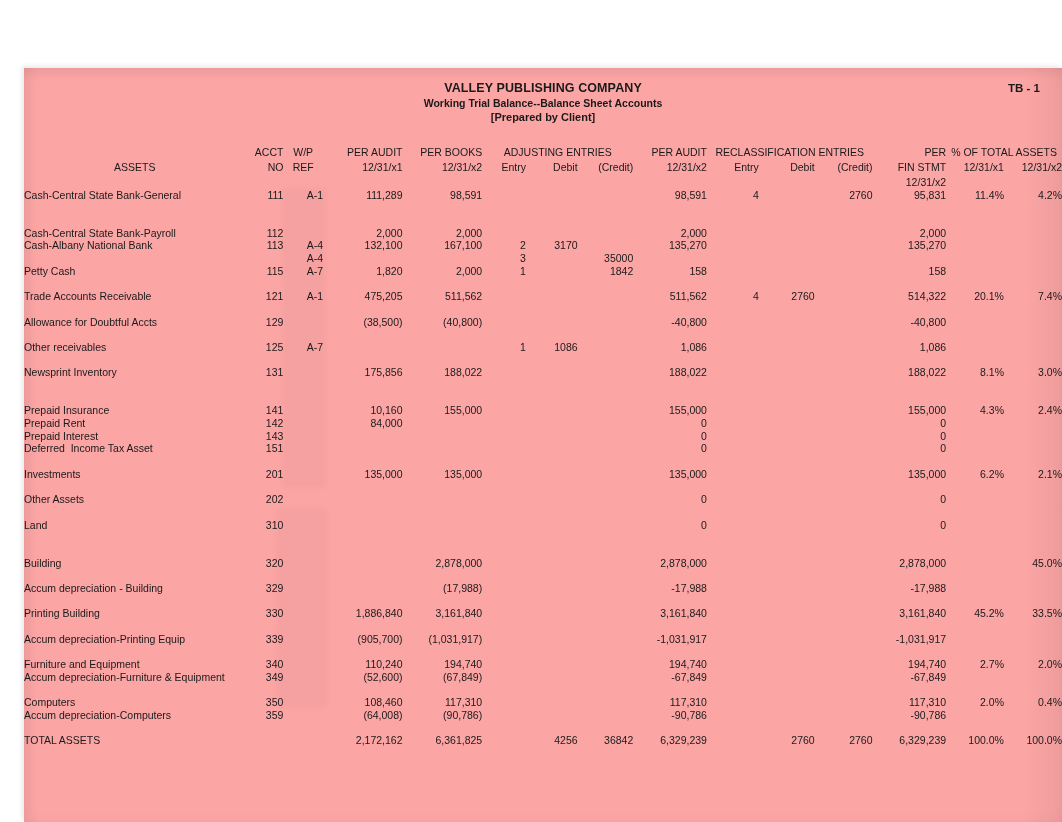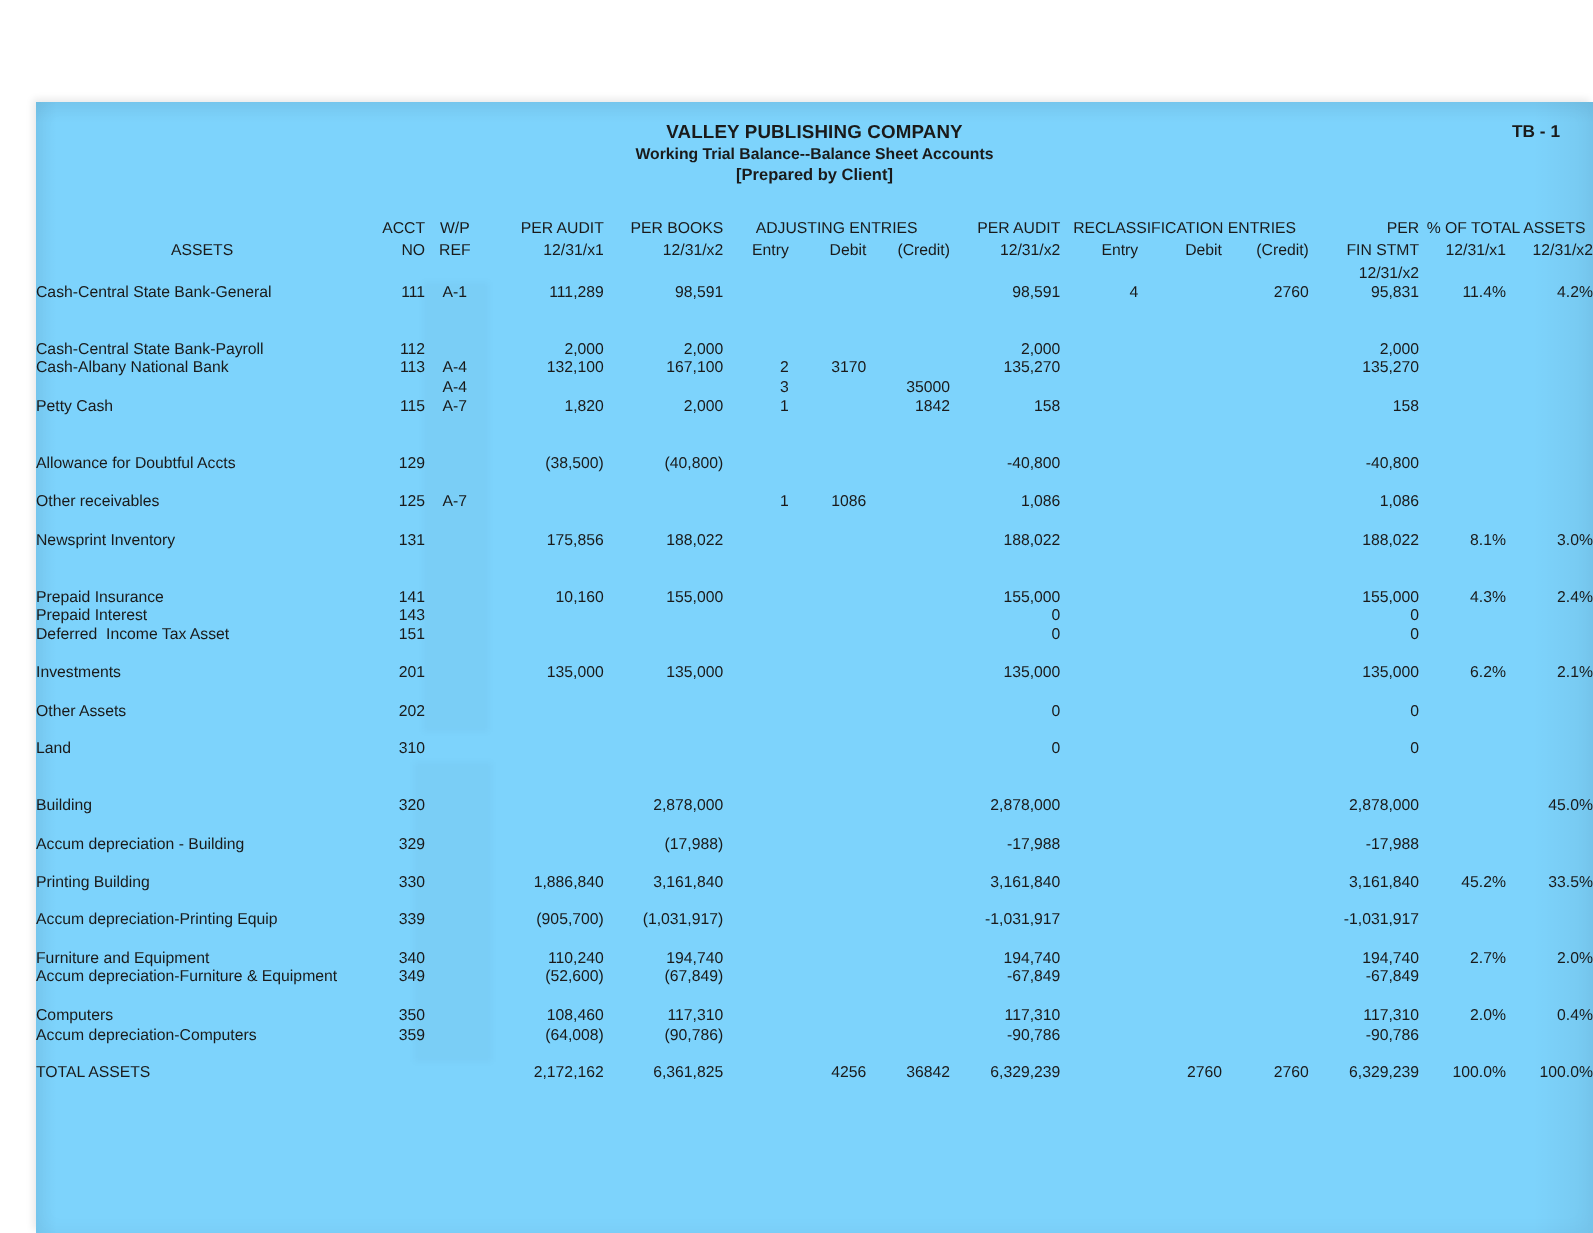--- a/index.html
+++ b/index.html
@@ -16,21 +16,21 @@
     overflow: hidden;
     position: relative;
   }
   
   #page {
     position: absolute;
     left: 24px;
     top: 68px;
     width: 1038px;
     height: 754px;
-    background: #7dd3fc;
+    background: #fca5a5;
     box-shadow: -2px -2px 5px rgba(0,0,0,0.09),
                  0 0 14px rgba(0,0,0,0.045) inset;
   }
   #page::before {
     content: "";
     position: absolute;
     left: 0; top: 0;
     width: 100%; height: 100%;
     pointer-events: none;
     background:
@@ -96,21 +96,21 @@
   thead tr.hdr-top td { height: 14px; font-size: 10.5px; }
   thead tr.hdr-bot td { height: 15px; font-size: 10.5px; }
   thead td { text-align: center; }
 
   tbody tr { height: 12.7px; }
   tbody tr.gap { height: 12.7px; }
 
   
   .c-desc   { width: 222px; text-align: left;  padding-left: 4px; }
   .c-acct   { width: 38px;  text-align: right; }
-  .c-wp     { width: 40px;  text-align: center;  padding-left: 10px; }
+  .c-wp     { width: 40px;  text-align: right;  padding-left: 10px; }
   .c-pa1    { width: 80px;  text-align: right; }
   .c-pb2    { width: 80px;  text-align: right; }
   .c-aentry { width: 44px;  text-align: right; }
   .c-adebit { width: 52px;  text-align: right; }
   .c-acred  { width: 56px;  text-align: right; }
   .c-pa2    { width: 74px;  text-align: right; }
   .c-rentry { width: 52px;  text-align: right; }
   .c-rdebit { width: 56px;  text-align: right; }
   .c-rcred  { width: 58px;  text-align: right; }
   .c-pfs    { width: 74px;  text-align: right; }
@@ -284,20 +284,37 @@
           <td class="c-rentry"></td>
           <td class="c-rdebit"></td>
           <td class="c-rcred"></td>
           <td class="c-pfs pad-r">158</td>
           <td class="c-p1"></td>
           <td class="c-p2"></td>
         </tr>
         <tr class="gap">
           <td colspan="15">&nbsp;</td>
         </tr>
+        <tr>
+          <td class="c-desc">Trade Accounts Receivable</td>
+          <td class="c-acct">121</td>
+          <td class="c-wp">A-1</td>
+          <td class="c-pa1 pad-r">475,205</td>
+          <td class="c-pb2 pad-r">511,562</td>
+          <td class="c-aentry"></td>
+          <td class="c-adebit"></td>
+          <td class="c-acred"></td>
+          <td class="c-pa2 pad-r">511,562</td>
+          <td class="c-rentry">4</td>
+          <td class="c-rdebit">2760</td>
+          <td class="c-rcred"></td>
+          <td class="c-pfs pad-r">514,322</td>
+          <td class="c-p1">20.1%</td>
+          <td class="c-p2">7.4%</td>
+        </tr>
         <tr class="gap">
           <td colspan="15">&nbsp;</td>
         </tr>
         <tr>
           <td class="c-desc">Allowance for Doubtful Accts</td>
           <td class="c-acct">129</td>
           <td class="c-wp"></td>
           <td class="c-pa1 pad-r">(38,500)</td>
           <td class="c-pb2 pad-r">(40,800)</td>
           <td class="c-aentry"></td>
@@ -366,20 +383,37 @@
           <td class="c-aentry"></td>
           <td class="c-adebit"></td>
           <td class="c-acred"></td>
           <td class="c-pa2 pad-r">155,000</td>
           <td class="c-rentry"></td>
           <td class="c-rdebit"></td>
           <td class="c-rcred"></td>
           <td class="c-pfs pad-r">155,000</td>
           <td class="c-p1">4.3%</td>
           <td class="c-p2">2.4%</td>
+        </tr>
+        <tr>
+          <td class="c-desc">Prepaid Rent</td>
+          <td class="c-acct">142</td>
+          <td class="c-wp"></td>
+          <td class="c-pa1 pad-r">84,000</td>
+          <td class="c-pb2 pad-r"></td>
+          <td class="c-aentry"></td>
+          <td class="c-adebit"></td>
+          <td class="c-acred"></td>
+          <td class="c-pa2 pad-r">0</td>
+          <td class="c-rentry"></td>
+          <td class="c-rdebit"></td>
+          <td class="c-rcred"></td>
+          <td class="c-pfs pad-r">0</td>
+          <td class="c-p1"></td>
+          <td class="c-p2"></td>
         </tr>
         <tr>
           <td class="c-desc">Prepaid Interest</td>
           <td class="c-acct">143</td>
           <td class="c-wp"></td>
           <td class="c-pa1 pad-r"></td>
           <td class="c-pb2 pad-r"></td>
           <td class="c-aentry"></td>
           <td class="c-adebit"></td>
           <td class="c-acred"></td>

